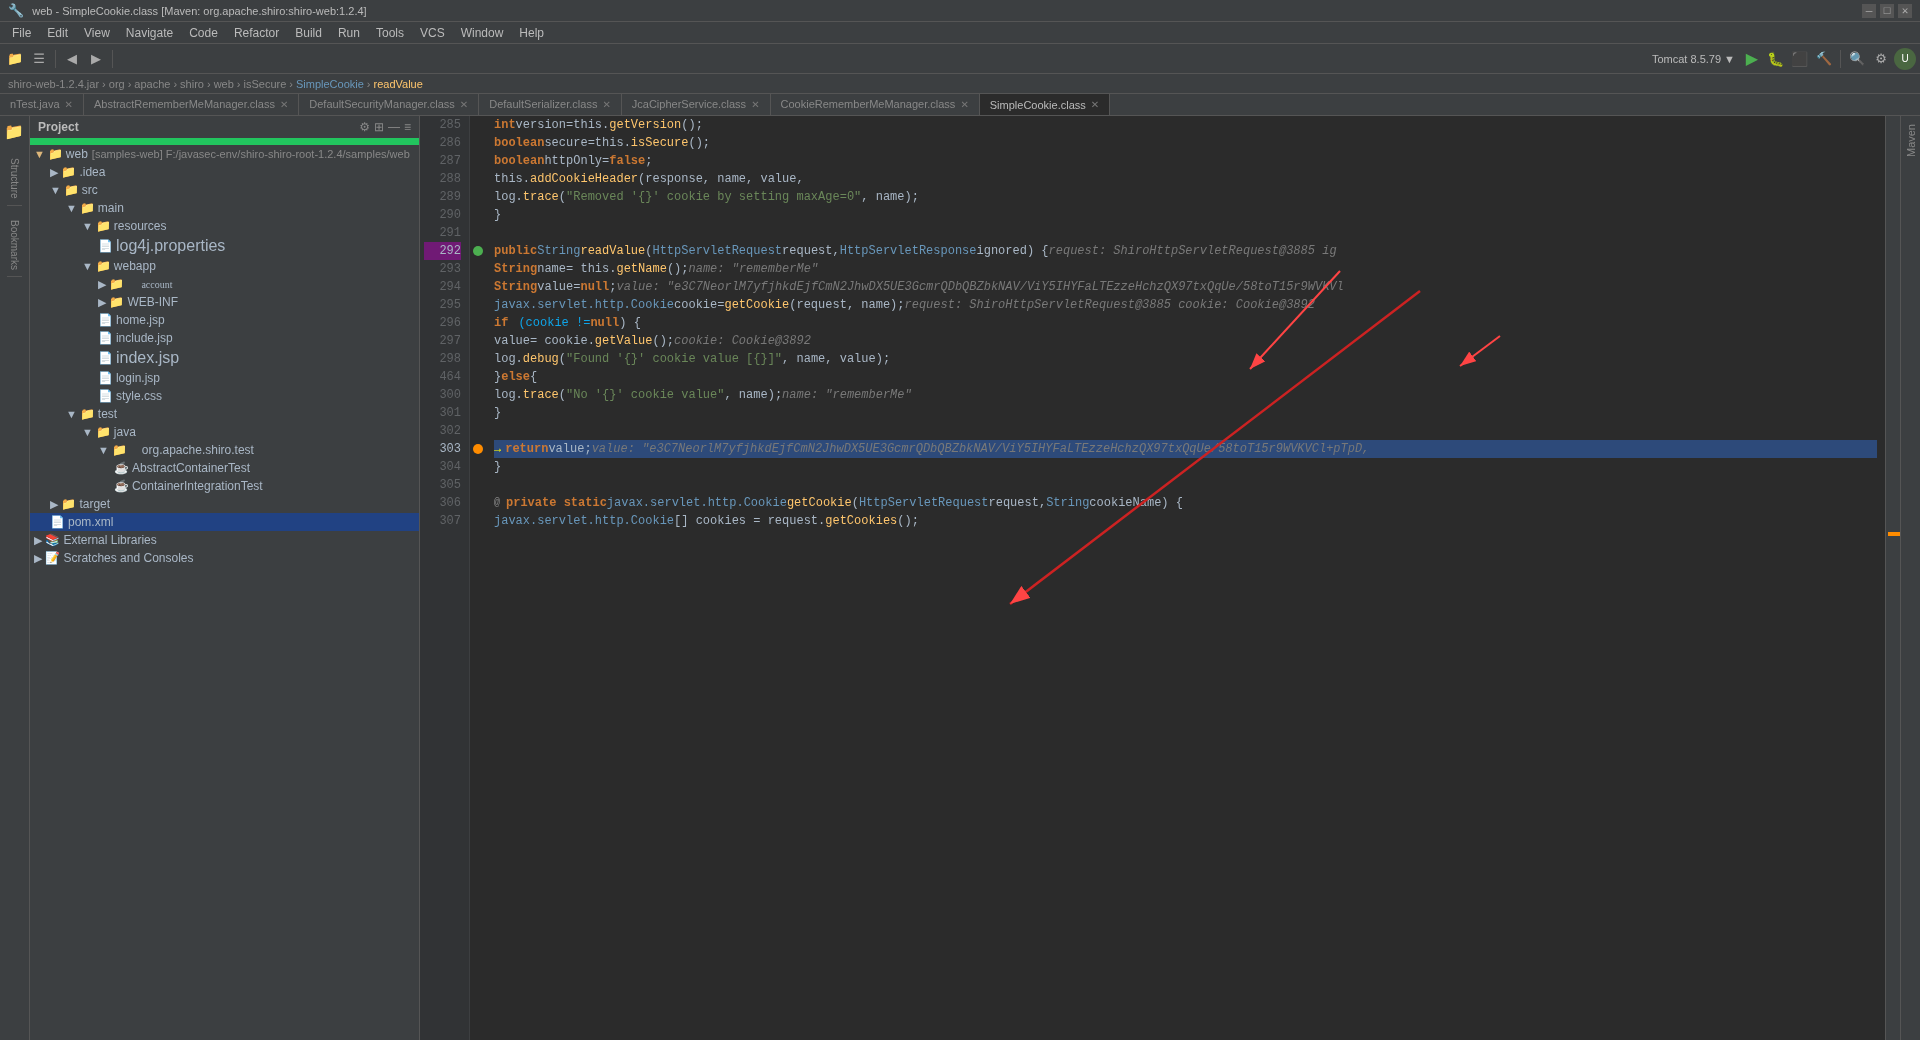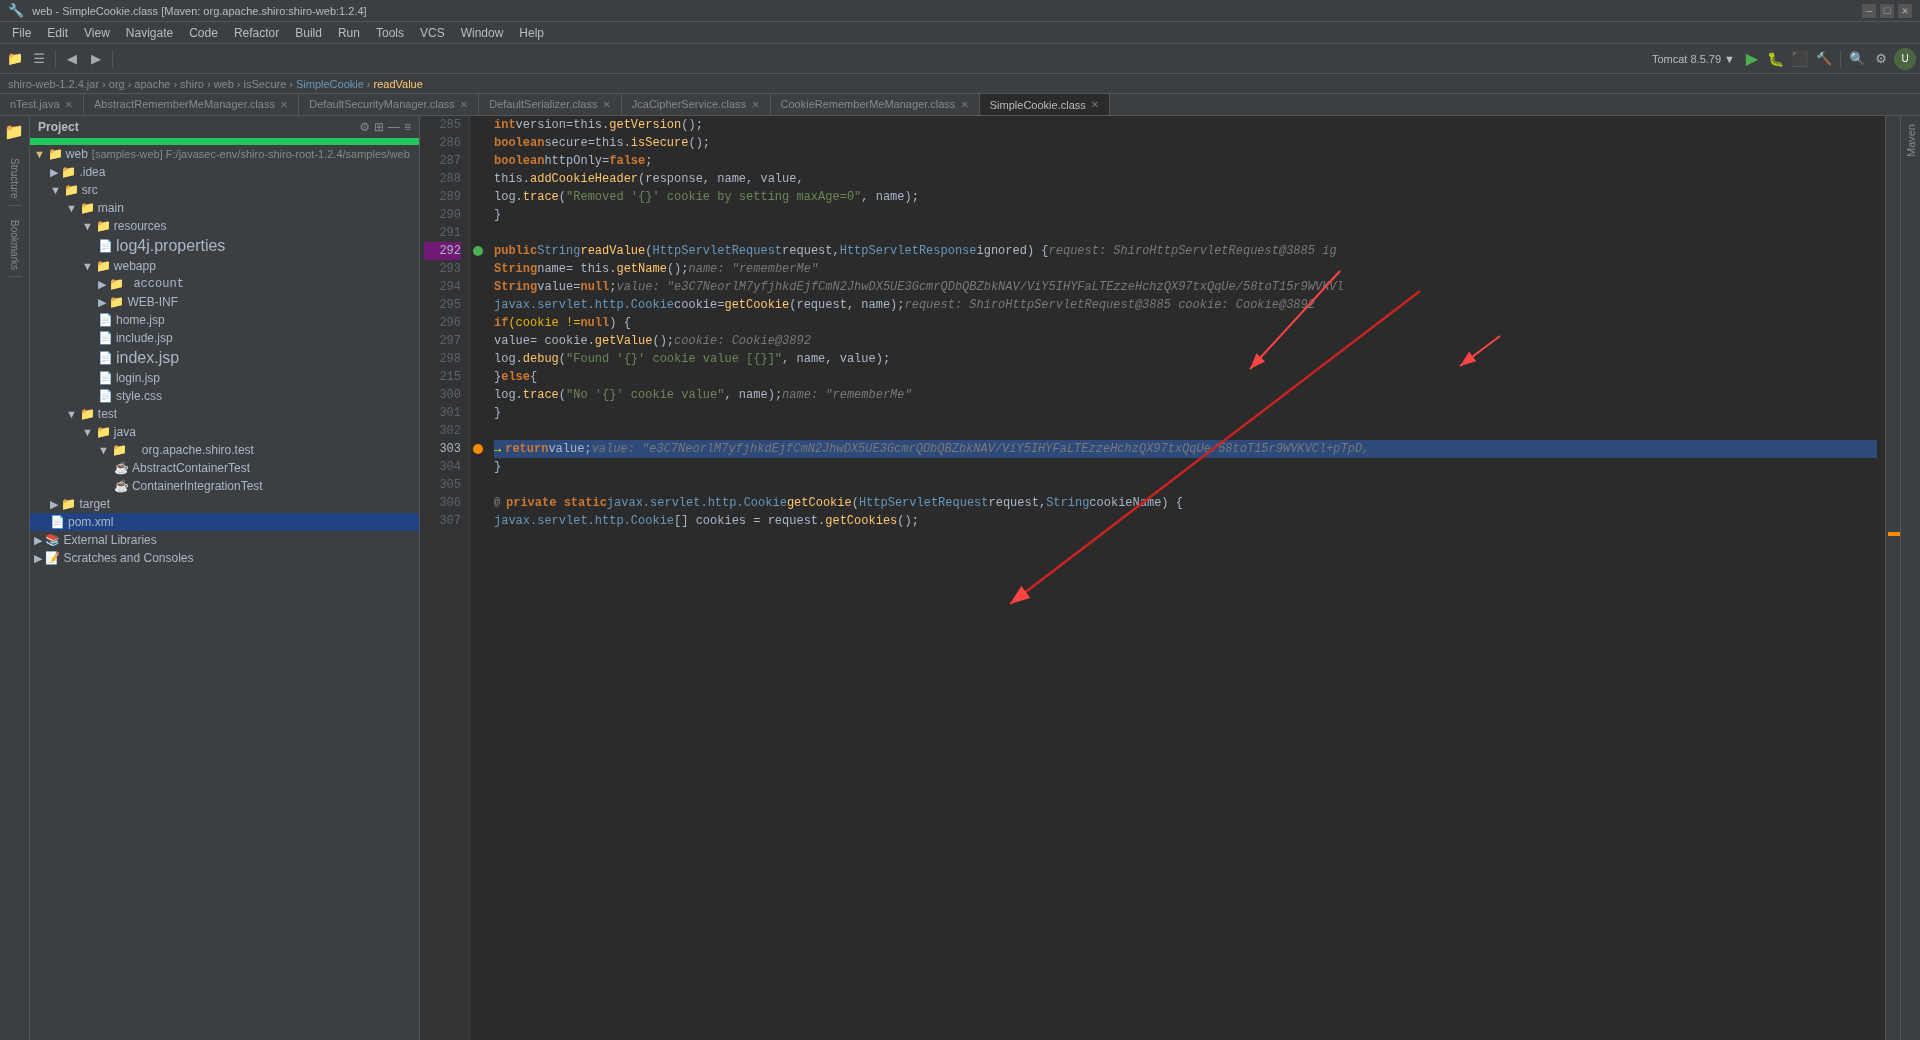--- a/index.html
+++ b/index.html
@@ -232,21 +232,21 @@
       <span style="font-family:Arial;font-size:16px;margin-left:3px;">log4j.properties</span>
     </div>
     <div class="tree-item" style="padding-left:52px;">
       <span class="icon">▼</span>
       <span style="color:#dcb67a;font-size:12px;">📁</span>
       <span style="font-family:Arial;font-size:12px;margin-left:3px;">webapp</span>
     </div>
     <div class="tree-item" style="padding-left:68px;">
       <span class="icon">▶</span>
       <span style="color:#dcb67a;font-size:12px;">📁</span>
-      <span style="font-family:Liberation Mono, monospace;font-size:12px;margin-left:9px;">account</span>
+      <span style="font-family:Liberation Serif, serif;font-size:10px;margin-left:17px;">account</span>
     </div>
 
     <div class="tree-item" style="padding-left:68px;">
       <span class="icon">▶</span>
       <span style="color:#dcb67a;font-size:12px;">📁</span>
       <span style="font-family:Arial;font-size:12px;margin-left:3px;">WEB-INF</span>
     </div>
     <div class="tree-item" style="padding-left:68px;">
       <span style="color:#f0a500;font-size:12px;">📄</span>
       <span style="font-family:Arial;font-size:12px;margin-left:3px;">home.jsp</span>
@@ -341,21 +341,21 @@
           <div style="height:18px;line-height:18px;">289</div>
           <div style="height:18px;line-height:18px;">290</div>
           <div style="height:18px;line-height:18px;">291</div>
           <div style="height:18px;line-height:18px;color:#a9b7c6;background:#701a75;">292</div>
           <div style="height:18px;line-height:18px;">293</div>
           <div style="height:18px;line-height:18px;">294</div>
           <div style="height:18px;line-height:18px;">295</div>
           <div style="height:18px;line-height:18px;">296</div>
           <div style="height:18px;line-height:18px;">297</div>
           <div style="height:18px;line-height:18px;">298</div>
-          <div style="height:18px;line-height:18px;">215</div>
+          <div style="height:18px;line-height:18px;">464</div>
           <div style="height:18px;line-height:18px;">300</div>
           <div style="height:18px;line-height:18px;">301</div>
           <div style="height:18px;line-height:18px;">302</div>
           <div style="height:18px;line-height:18px;color:#a9b7c6;">303</div>
           <div style="height:18px;line-height:18px;">304</div>
           <div style="height:18px;line-height:18px;">305</div>
           <div style="height:18px;line-height:18px;">306</div>
           <div style="height:18px;line-height:18px;">307</div>
         </div>
 
@@ -460,21 +460,21 @@
             <span style="color:#a9b7c6;">    </span>
               <span class="type">javax.servlet.http.Cookie </span>
               <span class="var">cookie </span>
               <span style="color:#a9b7c6;">= </span>
               <span class="fn">getCookie</span>
               <span style="color:#a9b7c6;">(request, name);</span>
             <span class="param-hint">   request: ShiroHttpServletRequest@3885    cookie: Cookie@3892</span>
           </div>
           <div class="code-line">
             <span class="kw">    if </span>
-              <span style="color:#eab308;">(cookie != </span>
+              <span style="color:#0ea5e9;margin-left:10px;">(cookie != </span>
               <span class="kw">null</span>
               <span style="color:#a9b7c6;">) {</span>
           </div>
           <div class="code-line">
             <span class="var">        value </span>
               <span style="color:#a9b7c6;">= cookie.</span>
               <span class="fn">getValue</span>
               <span style="color:#a9b7c6;">();</span>
             <span class="param-hint">   cookie: Cookie@3892</span>
           </div>

